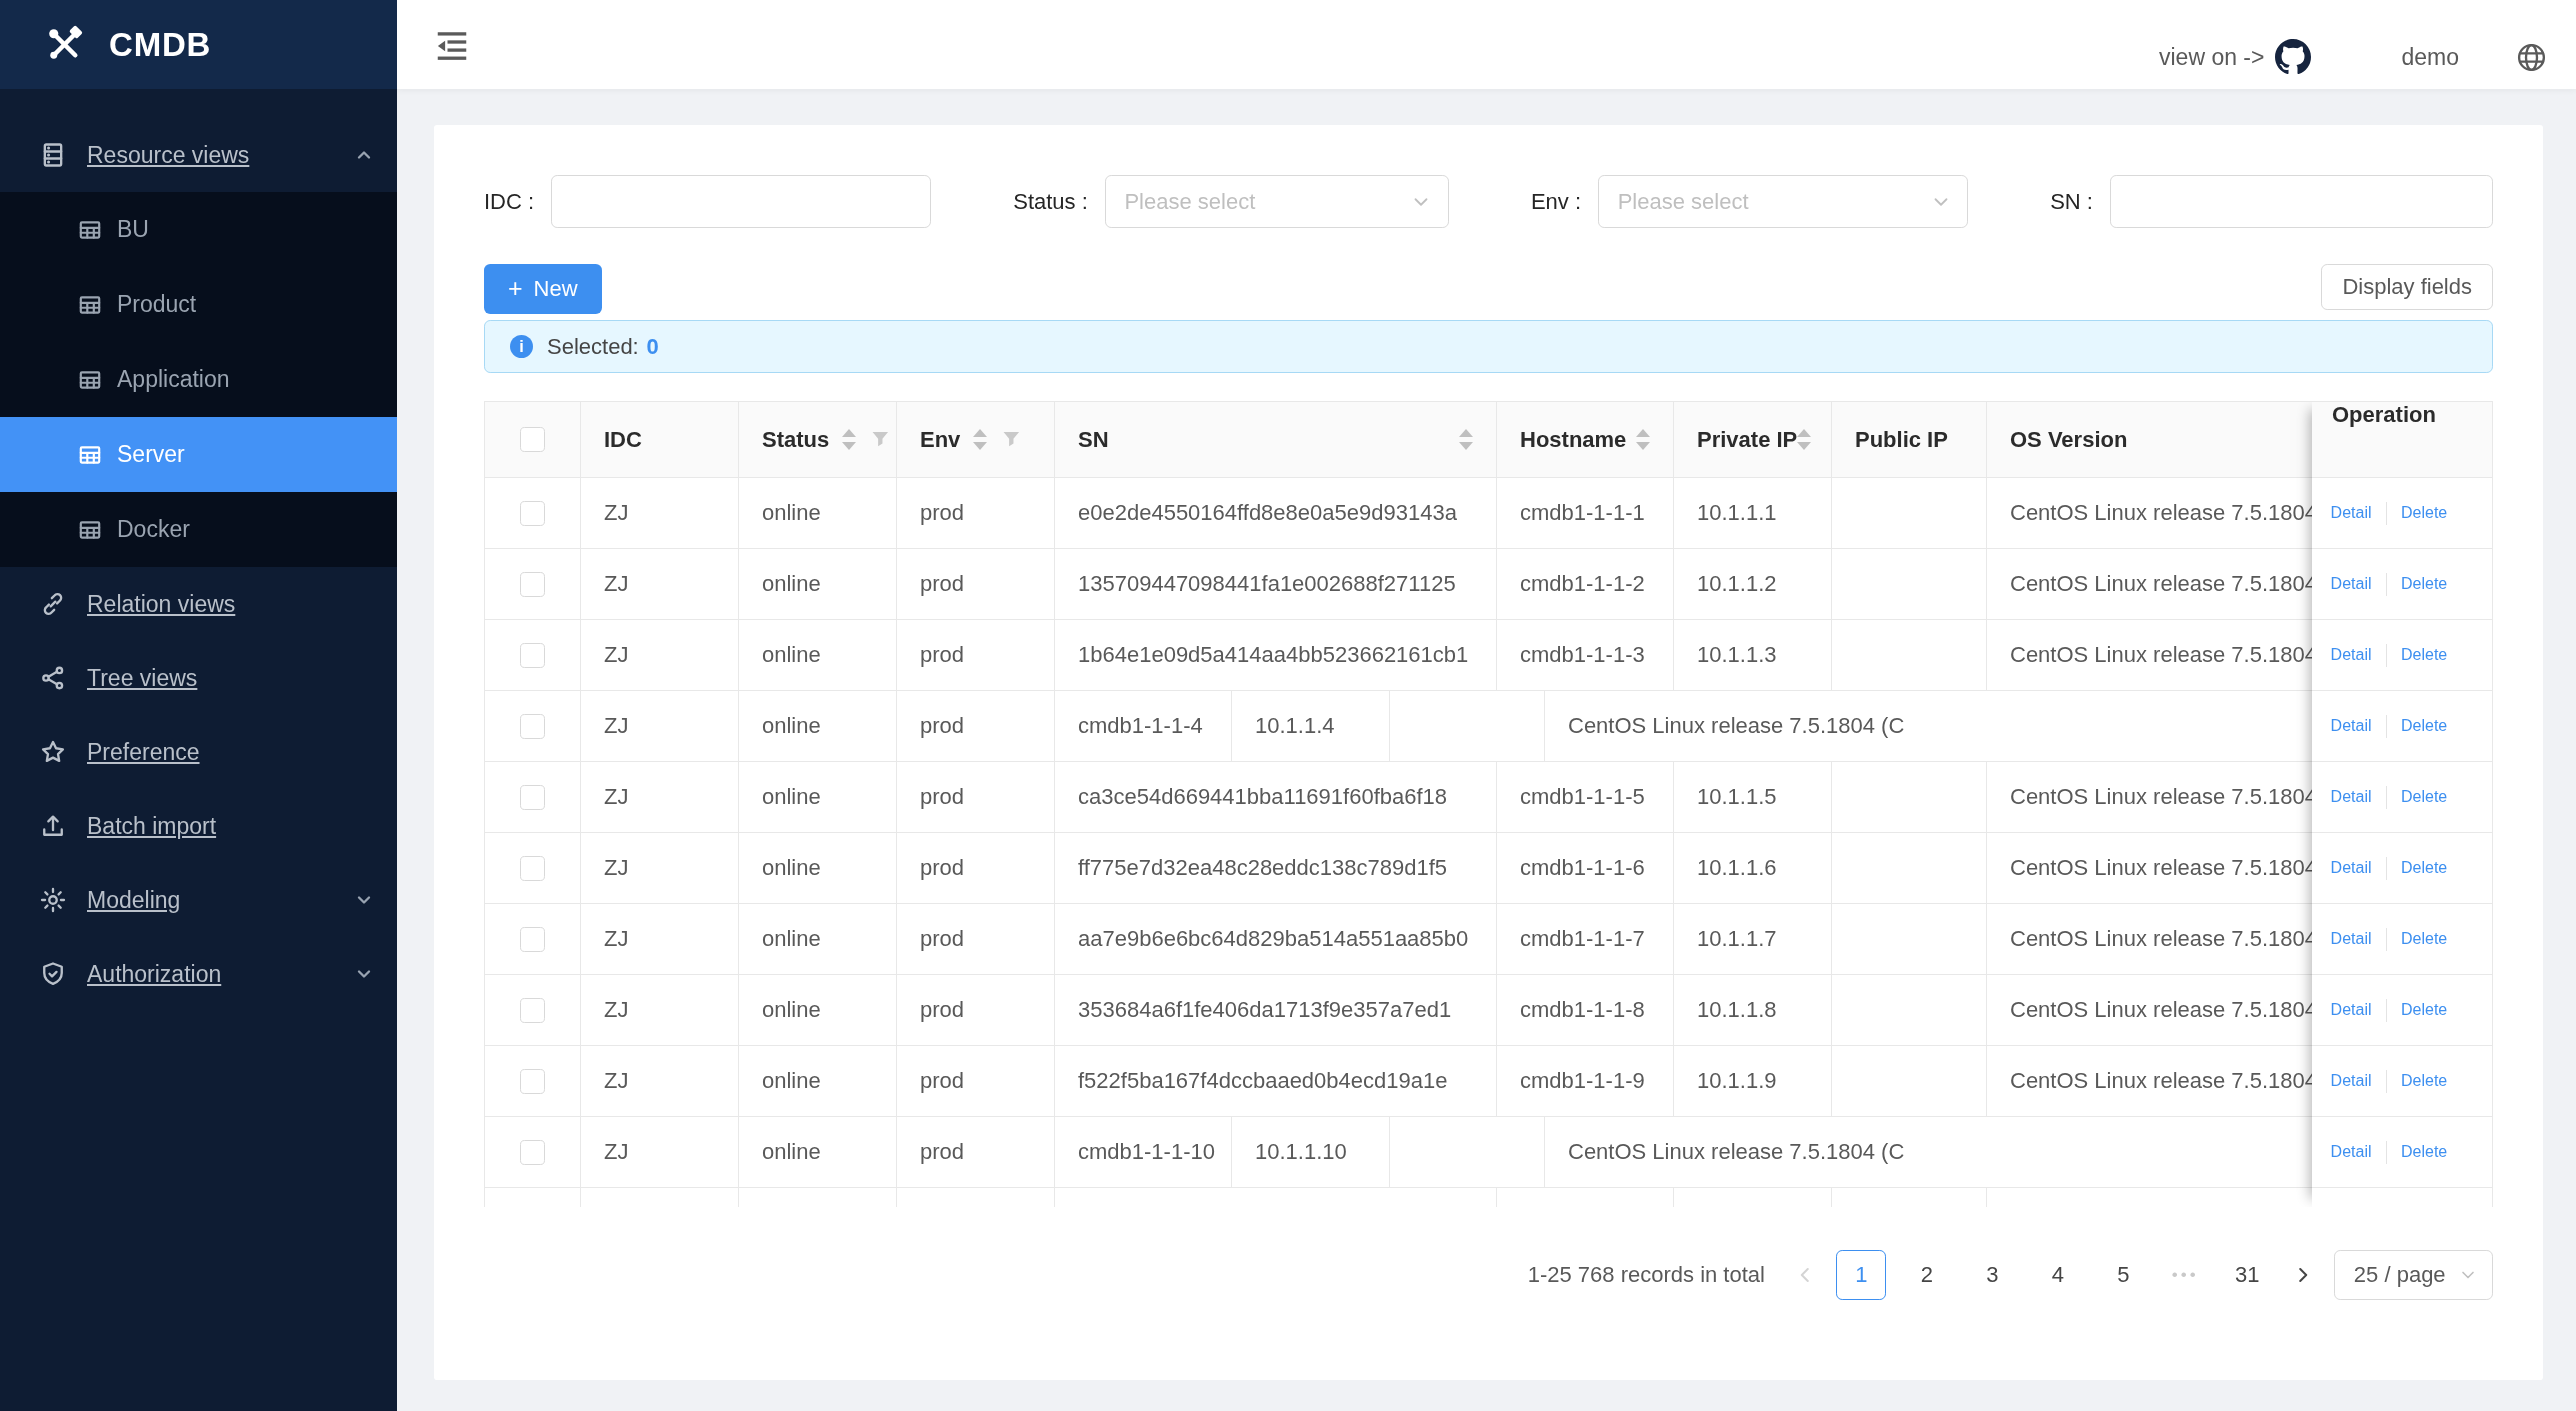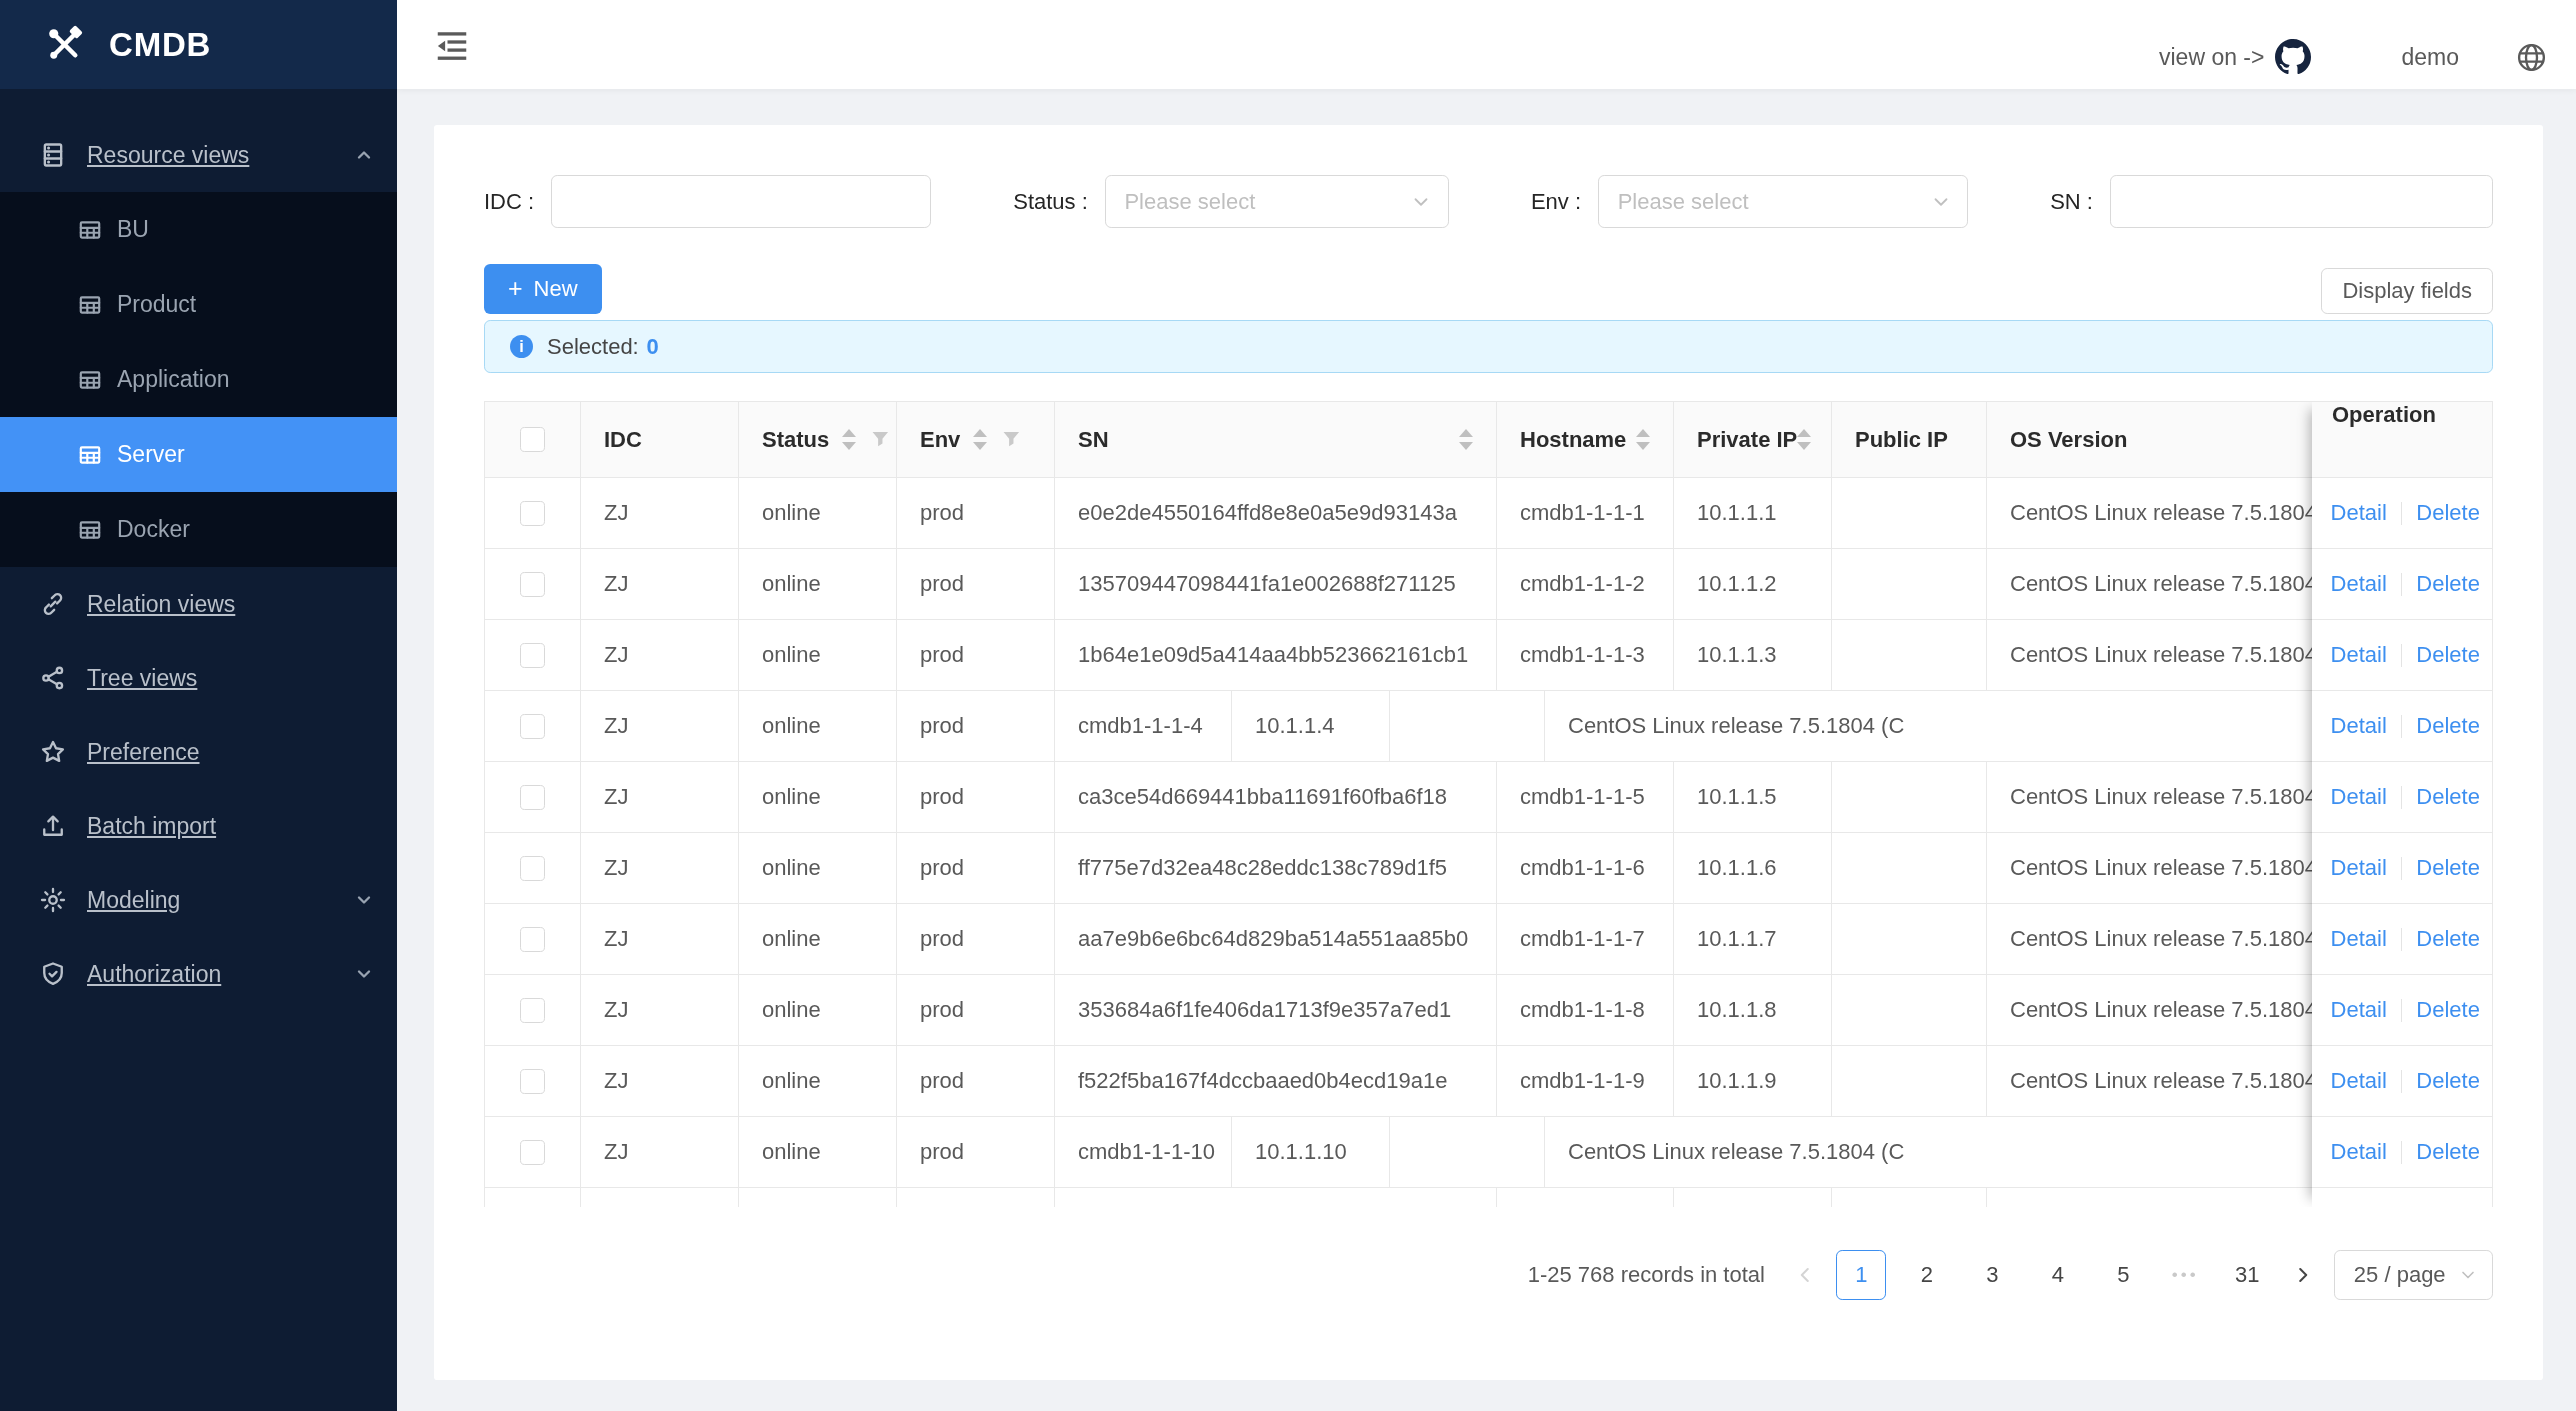--- a/index.html
+++ b/index.html
@@ -59,21 +59,21 @@
 
   .btn-row{margin-top:29.4px;display:flex;justify-content:flex-end;align-items:center;}
   .btn{height:50px;border-radius:6.2px;font-size:22px;display:inline-flex;align-items:center;
     justify-content:center;cursor:pointer;border:1.5px solid transparent;white-space:nowrap;font-family:inherit;}
   .btn-primary{background:#3d8ff0;color:#fff;padding:0 23px;}
   .btn-default{background:#fff;color:#595959;border-color:#d9d9d9;padding:0 22px;}
   .unfold{margin-left:25px;display:flex;align-items:center;color:#3d8ff0;font-size:22px;cursor:pointer;}
   .unfold svg{width:20px;height:20px;margin-left:7.7px;}
 
   
-  .toolbar-row{margin-top:36px;display:flex;justify-content:space-between;align-items:flex-end;}
+  .toolbar-row{margin-top:36px;display:flex;justify-content:space-between;align-items:flex-start;}
   .plus-icon::before{content:"+";font-size:25px;line-height:1;margin-right:11px;font-weight:400;}
   .btn-display{height:46px;padding:0 20px;}
 
   
   .alert{margin-top:6.2px;height:53px;background:#e6f7ff;border:0.8px solid #a7d9f5;border-radius:6.2px;
     display:flex;align-items:center;padding:0 25px;}
   .info-icon{width:23px;height:23px;border-radius:50%;background:#3d8ff0;color:#fff;display:flex;
     align-items:center;justify-content:center;font-size:16.3px;font-weight:bold;flex:0 0 23px;}
   .info-icon::before{content:"i";}
   .alert-text{font-size:22px;color:#454545;margin-left:14px;}
@@ -105,21 +105,21 @@
   .sorter-right{margin-left:auto;}
   .funnel{margin-left:15.5px;cursor:pointer;display:inline-flex;}
   .funnel svg{width:18.6px;height:18.6px;}
 
   
   .op-col{position:absolute;top:0;right:0;bottom:0;width:180px;background:#fff;
     box-shadow:-9.3px 0 12.4px -7.7px rgba(0,0,0,.3);}
   .op-header{height:76px;background:#fafafa;border-bottom:0.8px solid #e8e8e8;display:flex;
     padding:0 20px;font-size:22px;font-weight:600;color:#2b2b2b;}
   .op-cell{height:71px;border-bottom:0.8px solid #e8e8e8;display:flex;align-items:center;padding:0 18.6px;
-    font-size:22px;background:#fff;}
+    font-size:16px;background:#fff;}
   .op-cell a{color:#3d8ff0;}
   .vdiv{width:1.5px;height:23px;background:#e4e4e4;margin:0 14px;flex:0 0 1.5px;}
 
   
   .pagination{margin-top:43px;display:flex;justify-content:flex-end;align-items:center;gap:15.5px;}
   .total-text{font-size:22px;color:#595959;margin-right:9.3px;}
   .page-nav{width:31px;height:50px;display:flex;align-items:center;justify-content:center;cursor:pointer;}
   .page-nav svg{width:22px;height:22px;}
   .page-nav.disabled svg{stroke:#d4d4d4;}
   .page{min-width:50px;height:50px;display:flex;align-items:center;justify-content:center;

